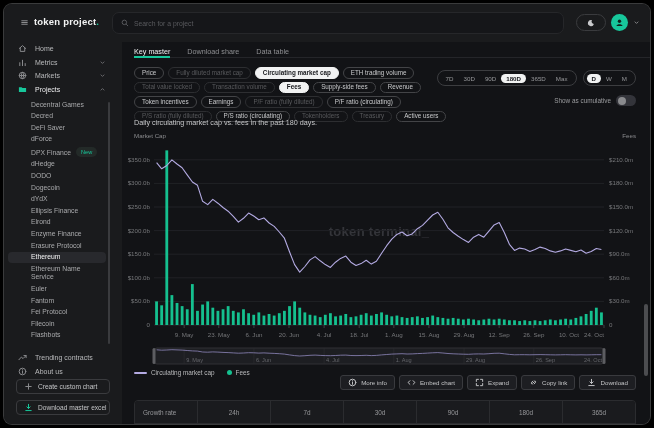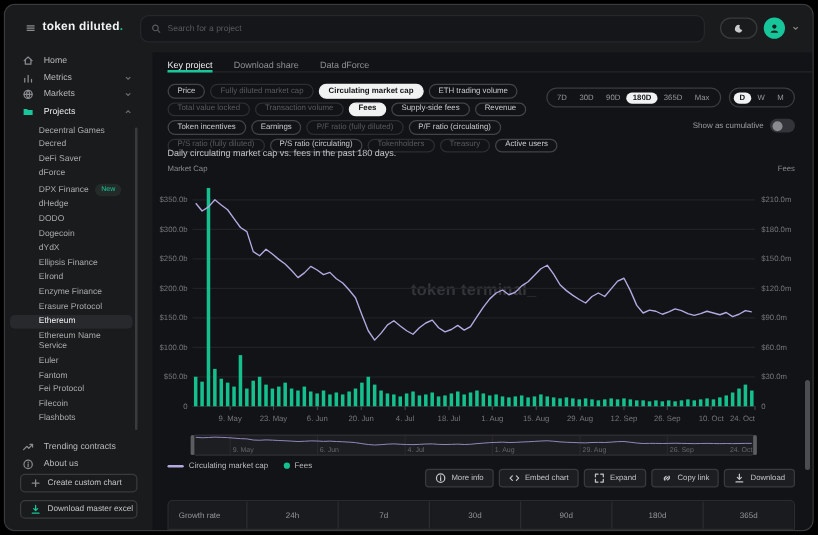--- a/index.html
+++ b/index.html
@@ -96,21 +96,21 @@
 <body>
 
 <div class="window">
 
   <div class="topbar">
     <span class="ic menu-ic">
       <svg width="9" height="9" viewBox="0 0 10 10" fill="none" stroke="currentColor" stroke-width="1.2">
           <path d="M1.5 3 H8.5 M1.5 5 H8.5 M1.5 7 H8.5"></path>
         </svg>
     </span>
-    <div class="logo"><span>token diluted</span><span class="dot">.</span></div>
+    <div class="logo"><span>token project</span><span class="dot">.</span></div>
     <div class="search">
       <span class="ic">
         <svg width="8" height="8" viewBox="0 0 10 10" fill="none" stroke="currentColor" stroke-width="1.2">
             <circle cx="4.2" cy="4.2" r="2.8"></circle>
             <path d="M6.4 6.4 L8.8 8.8"></path>
           </svg>
       </span>
       <span class="ph">Search for a project</span>
     </div>
     <div class="top-right">
@@ -246,23 +246,23 @@
               <path d="M5 1.5 V6 M3.2 4.3 L5 6.1 L6.8 4.3 M2 8.4 H8"></path>
             </svg>
           </span>
           <span class="t">Download master excel</span>
         </button>
       </div>
   </aside>
 
   <main class="main">
     <div class="tabs" id="tabs">
-        <div class="tab active">Key project</div>
+        <div class="tab active">Key master</div>
         <div class="tab ">Download share</div>
-        <div class="tab ">Data dForce</div>
+        <div class="tab ">Data table</div>
       </div>
     <div class="filters" id="filters">
         <div class="pill ">Price</div>
         <div class="pill dim">Fully diluted market cap</div>
         <div class="pill selected">Circulating market cap</div>
         <div class="pill ">ETH trading volume</div>
         <div class="pill dim">Total value locked</div>
         <div class="pill dim">Transaction volume</div>
         <div class="pill selected">Fees</div>
         <div class="pill ">Supply-side fees</div>

